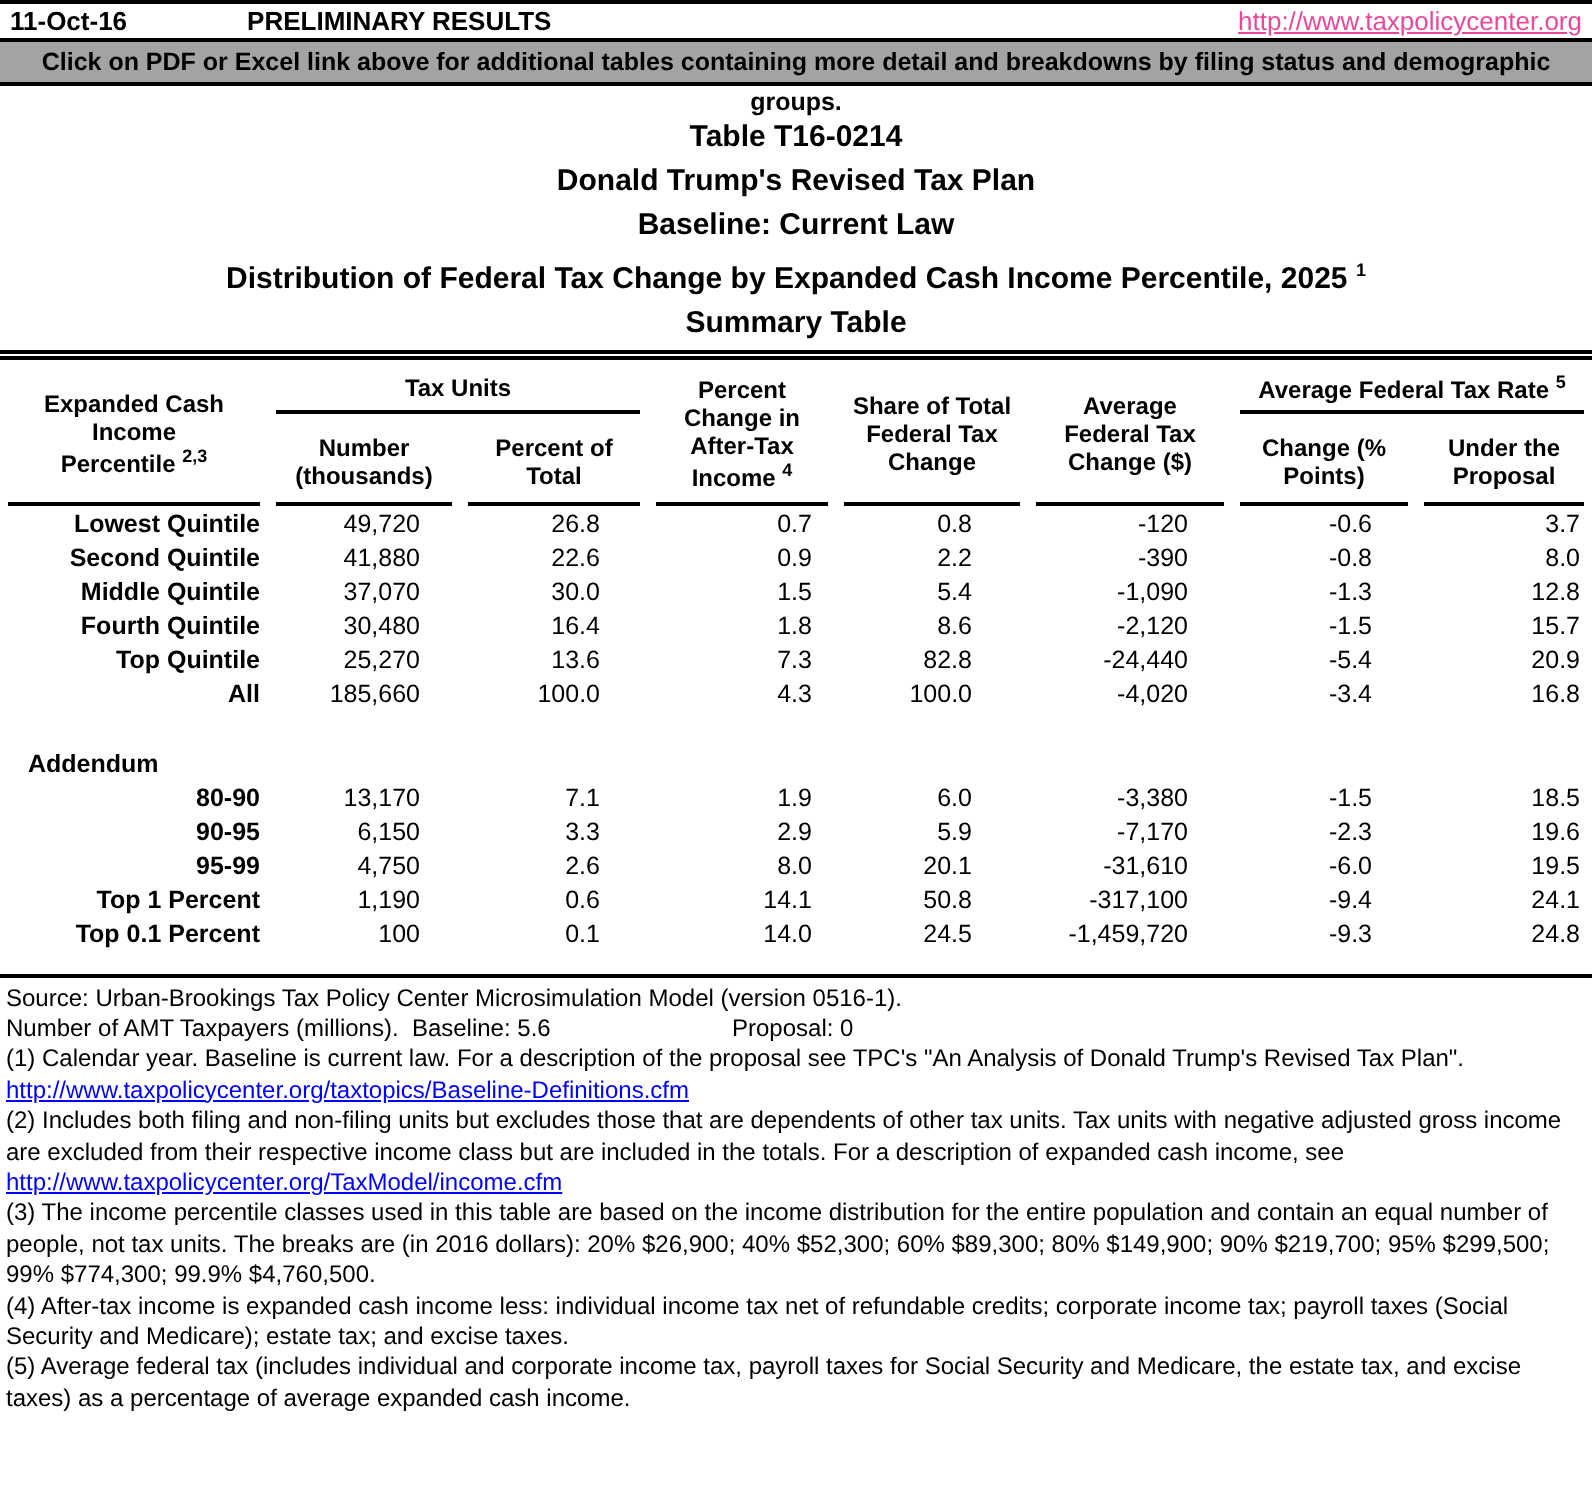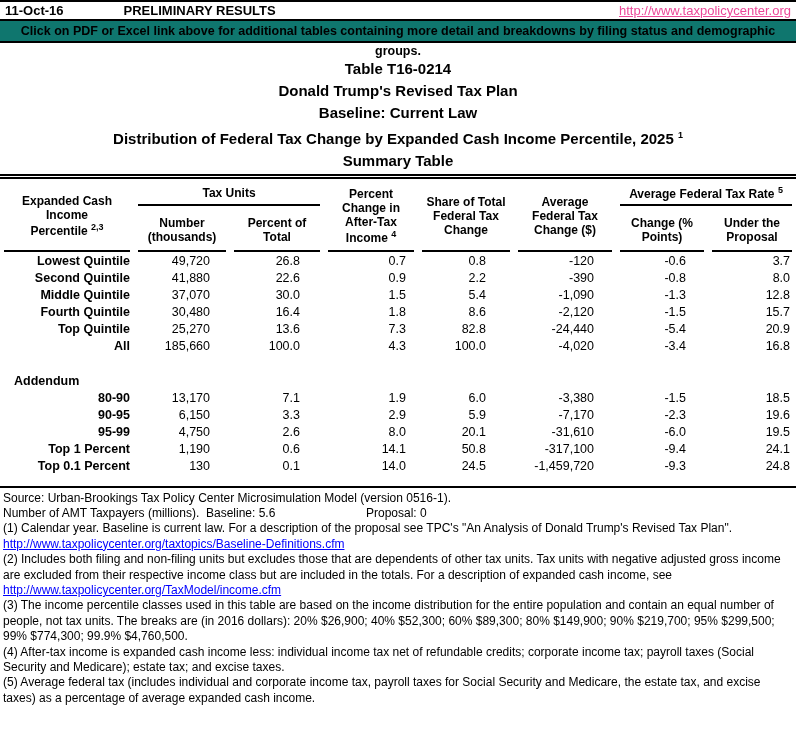--- a/index.html
+++ b/index.html
@@ -54,21 +54,21 @@
 </style>
 </head>
 <body>
 
 <div class="topbar">
   <span>11-Oct-16</span>
   <span class="prelim">PRELIMINARY RESULTS</span>
   <a class="site" style="color: #ec4899;">http://www.taxpolicycenter.org</a>
 </div>
 
-<div class="banner" style="background: #0f766e;">Click on PDF or Excel link above for additional tables containing more detail and breakdowns by filing status and demographic groups.</div>
+<div class="banner" style="background: #a3a3a3;">Click on PDF or Excel link above for additional tables containing more detail and breakdowns by filing status and demographic groups.</div>
 
 <div class="titles">
   <div>Table T16-0214</div>
   <div>Donald Trump's Revised Tax Plan</div>
   <div>Baseline: Current Law</div>
   <div><span>Distribution of Federal Tax Change by Expanded Cash Income Percentile, 2025</span> <sup>1</sup></div>
   <div>Summary Table</div>
 </div>
 
 <table class="main">
@@ -203,21 +203,21 @@
         <td>1,190</td>
         <td>0.6</td>
         <td>14.1</td>
         <td>50.8</td>
         <td>-317,100</td>
         <td>-9.4</td>
         <td>24.1</td>
       </tr>
       <tr>
         <td class="rowlabel">Top 0.1 Percent</td>
-        <td>130</td>
+        <td>100</td>
         <td>0.1</td>
         <td>14.0</td>
         <td>24.5</td>
         <td>-1,459,720</td>
         <td>-9.3</td>
         <td>24.8</td>
       </tr>
       <tr class="endpad">
         <td class="rowlabel" colspan="8"></td>
       </tr>

